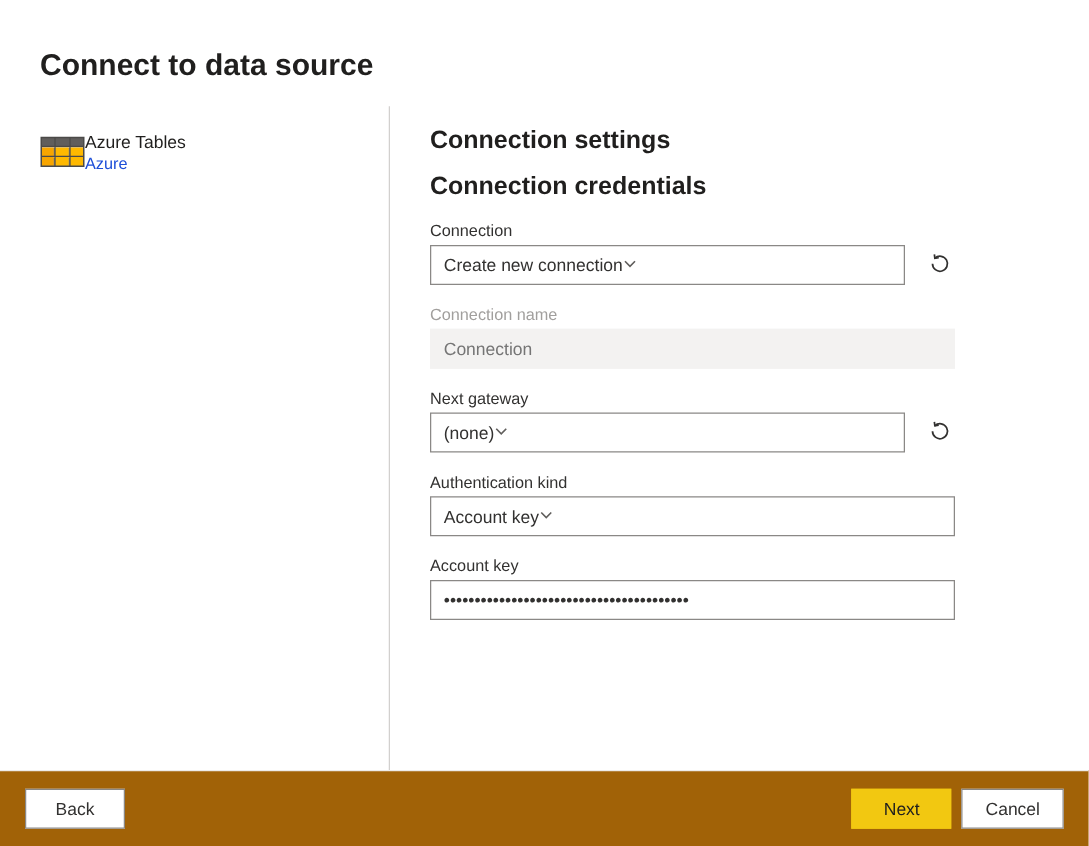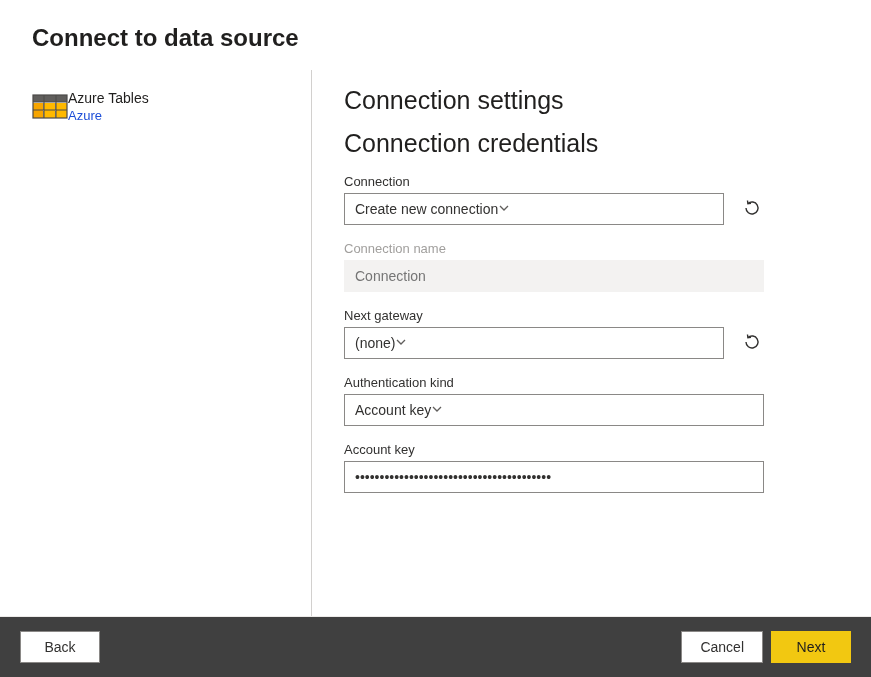--- a/index.html
+++ b/index.html
@@ -11,21 +11,21 @@
     width: 871px;
     height: 677px;
     overflow: hidden;
   }
   .page {
     display: flex;
     flex-direction: column;
     height: 100%;
   }
   .header {
-    padding: 24px 32px 12px 32px;
+    padding: 39px 32px 12px 32px;
   }
   .header h1 {
     font-size: 24px;
     font-weight: 600;
     margin: 0;
     color: #201f1e;
   }
   .body {
     flex: 1;
     display: flex;
@@ -60,22 +60,22 @@
   .source-vendor {
     font-size: 13px;
     color: #1d4ed8;
   }
   .right-col {
     flex: 1;
     padding: 16px 0 0 32px;
     overflow-y: auto;
   }
   .section-title {
-    font-size: 25px;
-    font-weight: 400;
+    font-size: 20px;
+    font-weight: 700;
     margin: 0 0 14px 0;
     color: #201f1e;
   }
   .section-title.second {
     margin-top: 12px;
     margin-bottom: 16px;
   }
   .field {
     margin-bottom: 16px;
     max-width: 420px;
@@ -126,21 +126,21 @@
     align-items: center;
     justify-content: center;
     background: none;
     border: none;
     cursor: pointer;
     padding: 0;
     color: #323130;
   }
   .footer {
     border-top: 1px solid #edebe9;
-    background: #404040;
+    background: #a16207;
     padding: 14px 20px;
     display: flex;
     align-items: center;
   }
   .btn {
     height: 32px;
     min-width: 80px;
     padding: 0 18px;
     font-size: 14px;
     font-family: inherit;
@@ -269,17 +269,17 @@
         <label class="label">Account key</label>
         <input type="password" class="text-input" value="••••••••••••••••••••••••••••••••••••••••" style="">
       </div>
 
     </div>
   </div>
 
   <div class="footer">
     <button class="btn">Back</button>
     <div class="footer-spacer"></div>
+    <button class="btn btn-primary">Next</button>
     <button class="btn">Cancel</button>
-    <button class="btn btn-primary">Next</button>
   </div>
 
 </div>
 
 </body></html>

